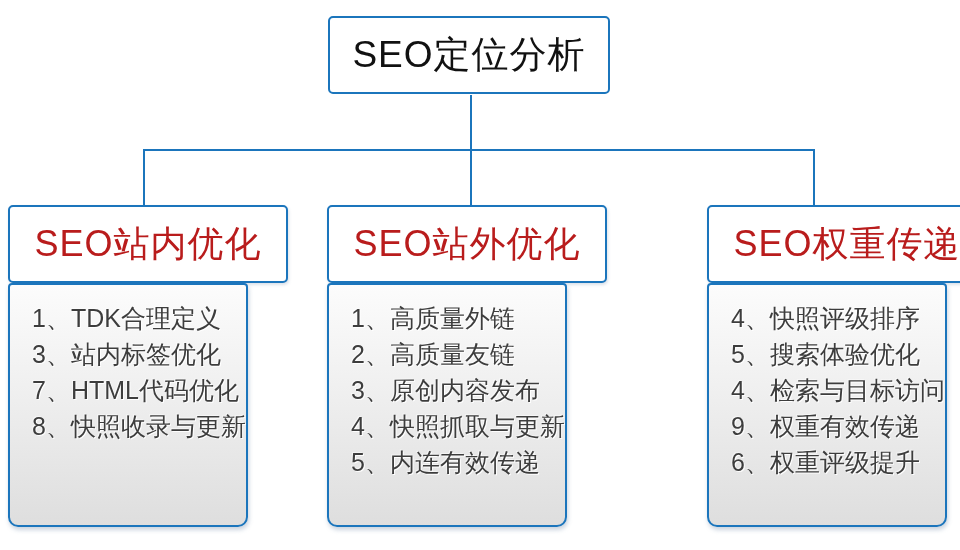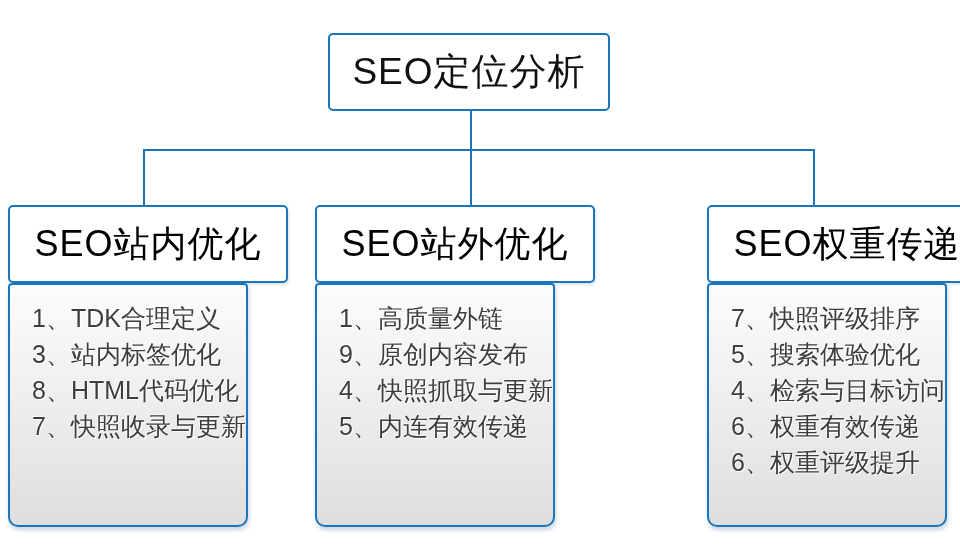--- a/index.html
+++ b/index.html
@@ -17,31 +17,31 @@
   .node{
     position:absolute;
     box-sizing:border-box;
     border:2px solid #1B75BC;
     background:#ffffff;
     display:flex;
     align-items:center;
     justify-content:center;
   }
   .root-node{
-    left:328px;top:33px;width:282px;height:78px;
+    left:328px;top:16px;width:282px;height:78px;
     border-radius:5px;
     font-size:37px;
     color:#111111;
     letter-spacing:1px;
   }
   .col-title{
     top:205px;width:280px;height:78px;
     border-radius:5px;
     font-size:36px;
-    color:#000000;
+    color:#b91c1c;
     letter-spacing:1px;
     box-shadow:1px 2px 3px rgba(140,160,185,0.30);
   }
   .col-body{
     position:absolute;
     top:283px;width:240px;height:244px;
     box-sizing:border-box;
     border:2px solid #1B75BC;
     border-radius:4px 4px 10px 10px;
     background:linear-gradient(to bottom,#fcfcfc 0%,#efefef 45%,#dedede 100%);
@@ -49,21 +49,21 @@
     box-shadow:1px 3px 4px rgba(140,160,185,0.45);
   }
   .list-item{
     font-size:25px;
     line-height:36px;
     color:#3d3d3d;
     white-space:nowrap;
     text-shadow:1px 1px 0 rgba(255,255,255,0.95), -1px -1px 0 rgba(255,255,255,0.55);
   }
   .col-left  .col-title{left:0;}  .col-left{left:8px;}
-  .col-mid{left:315px;}
+  .col-mid{left:327px;}
   .col-right{left:707px;}
   .column{position:absolute;top:0;width:280px;height:550px;}
   .column .col-title{position:absolute;left:0;}
   .column .col-body{left:0;}
   
   .v-root {left:470px;top:95px;width:2px;height:55px;}
   .h-main {left:143px;top:149px;width:672px;height:2px;}
   .v-left {left:143px;top:150px;width:2px;height:56px;}
   .v-mid  {left:470px;top:150px;width:2px;height:56px;}
   .v-right{left:813px;top:150px;width:2px;height:56px;}
@@ -83,43 +83,44 @@
     <span>SEO定位分析</span>
   </div>
 
   <div class="column col-left">
     <div class="node col-title">
       <span>SEO站内优化</span>
     </div>
     <div class="col-body">
       <div class="list-item">1、TDK合理定义</div>
       <div class="list-item">3、站内标签优化</div>
-      <div class="list-item">8、HTML代码优化</div>
-      <div class="list-item">7、快照收录与更新</div>
+      <div class="list-item">7、HTML代码优化</div>
+      <div class="list-item">8、快照收录与更新</div>
     </div>
   </div>
 
   <div class="column col-mid">
     <div class="node col-title">
       <span>SEO站外优化</span>
     </div>
     <div class="col-body">
       <div class="list-item">1、高质量外链</div>
-      <div class="list-item">9、原创内容发布</div>
+      <div class="list-item">2、高质量友链</div>
+      <div class="list-item">3、原创内容发布</div>
       <div class="list-item">4、快照抓取与更新</div>
       <div class="list-item">5、内连有效传递</div>
     </div>
   </div>
 
   <div class="column col-right">
     <div class="node col-title">
       <span>SEO权重传递</span>
     </div>
     <div class="col-body">
-      <div class="list-item">7、快照评级排序</div>
+      <div class="list-item">4、快照评级排序</div>
       <div class="list-item">5、搜索体验优化</div>
       <div class="list-item">4、检索与目标访问</div>
-      <div class="list-item">6、权重有效传递</div>
+      <div class="list-item">9、权重有效传递</div>
       <div class="list-item">6、权重评级提升</div>
     </div>
   </div>
 
 </div>
 
 </body></html>

